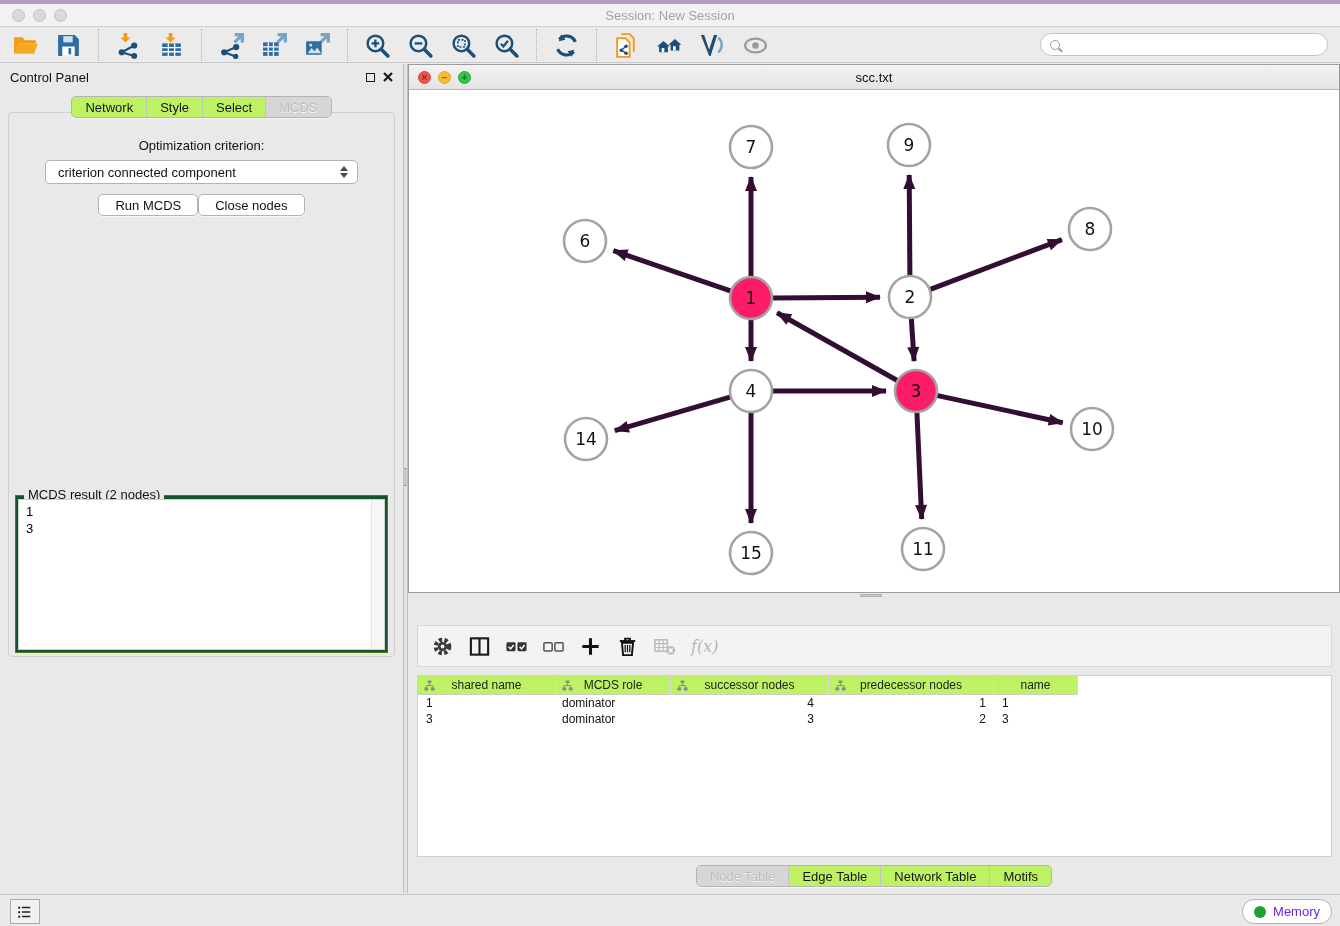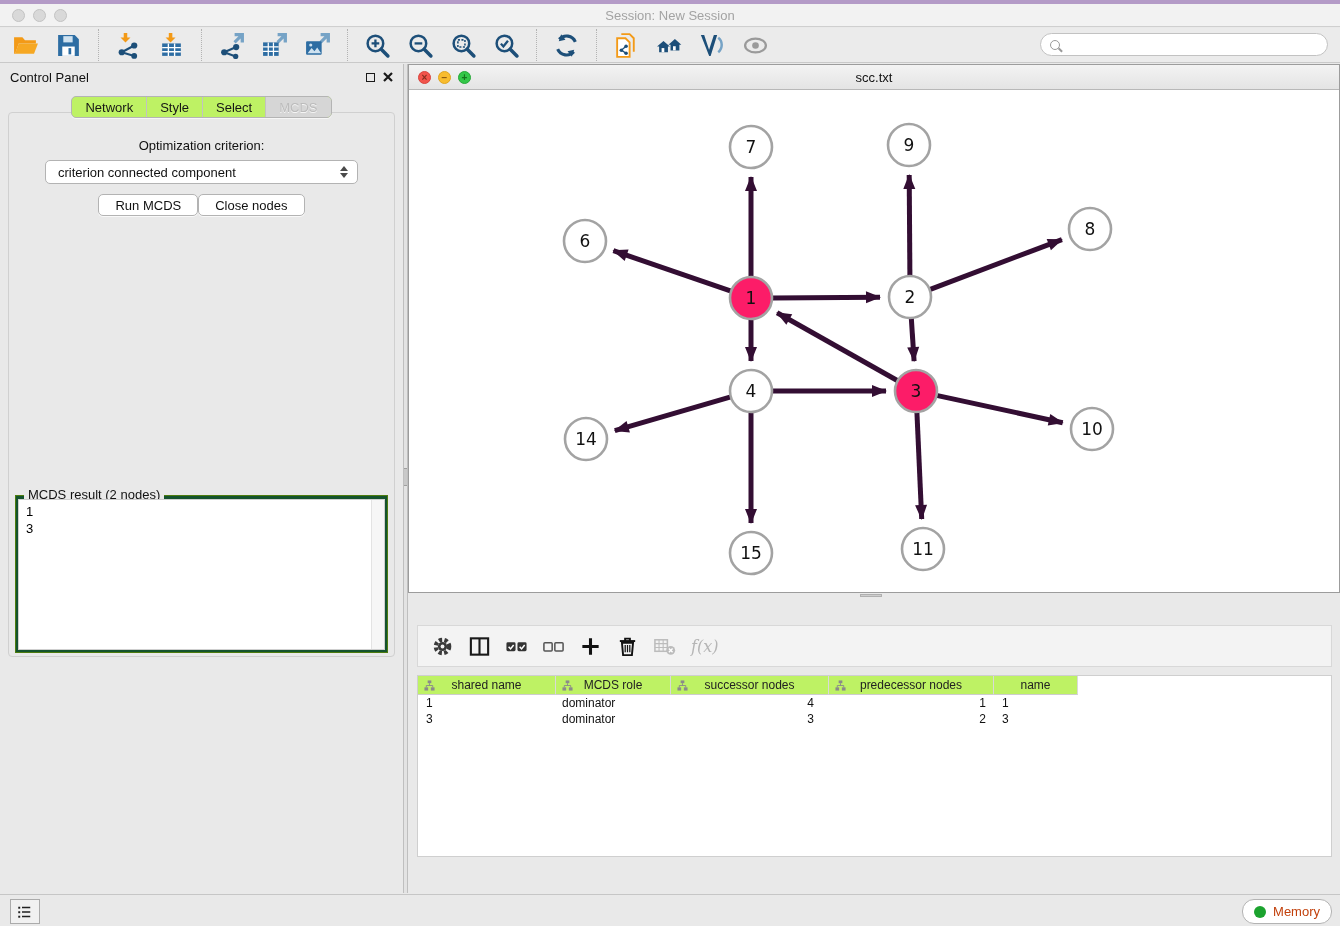--- a/index.html
+++ b/index.html
@@ -85,21 +85,21 @@
 .td{flex:none;white-space:nowrap;overflow:hidden}
 .td.al{padding-left:8px;text-align:left}
 .td.al2{padding-left:6px;text-align:left}
 .td.ar{padding-right:15px;text-align:right}
 .td.ar2{padding-right:8px;text-align:right}
 .bottom-tabs{position:absolute;left:0;right:0;bottom:6px;display:flex;justify-content:center}
 
 
 #status-bar{position:absolute;left:0;top:894px;width:100%;height:32px;background:#e9e9e9;border-top:1px solid #c6c6c6}
 .list-btn{position:absolute;left:10px;top:4px;width:30px;height:25px;background:#f1f1f1;border:1px solid #ababab;display:flex;align-items:center;justify-content:center}
-.mem-btn{position:absolute;right:8px;top:4px;height:25px;border:1px solid #b3b3b3;border-radius:12px;background:#fff;display:flex;align-items:center;gap:7px;padding:0 11px;font-size:13px;color:#c2410c}
+.mem-btn{position:absolute;right:8px;top:4px;height:25px;border:1px solid #b3b3b3;border-radius:12px;background:#fff;display:flex;align-items:center;gap:7px;padding:0 11px;font-size:13px;color:#6d28d9}
 .mem-dot{width:12px;height:12px;border-radius:50%;background:#1ca32f}
 </style>
 </head>
 <body>
 
 <div id="titlebar">
   <div class="accent"></div>
   <div class="lights">
     <div class="light"></div>
     <div class="light"></div>
@@ -485,20 +485,28 @@
         </div>
         <div class="tr">
           <div class="td al" style="width: 138px;">3</div>
           <div class="td al2" style="width: 115px;">dominator</div>
           <div class="td ar" style="width: 158px;">3</div>
           <div class="td ar2" style="width: 165px;">2</div>
           <div class="td al" style="width: 84px;">3</div>
         </div>
       </div>
   </div>
+  <div class="bottom-tabs">
+      <div class="seg">
+        <div class="tab sel">Node Table</div>
+        <div class="tab">Edge Table</div>
+        <div class="tab">Network Table</div>
+        <div class="tab">Motifs</div>
+      </div>
+    </div>
 </div>
 
 <div id="status-bar">
   <div class="list-btn">
     <svg viewBox="0 0 24 24" width="18" height="18">
         <g stroke="#222" stroke-width="2">
           <path d="M8 6h11M8 12h11M8 18h11"></path>
         </g>
         <g fill="#222">
           <rect x="3" y="5" width="2.6" height="2.6"></rect>

